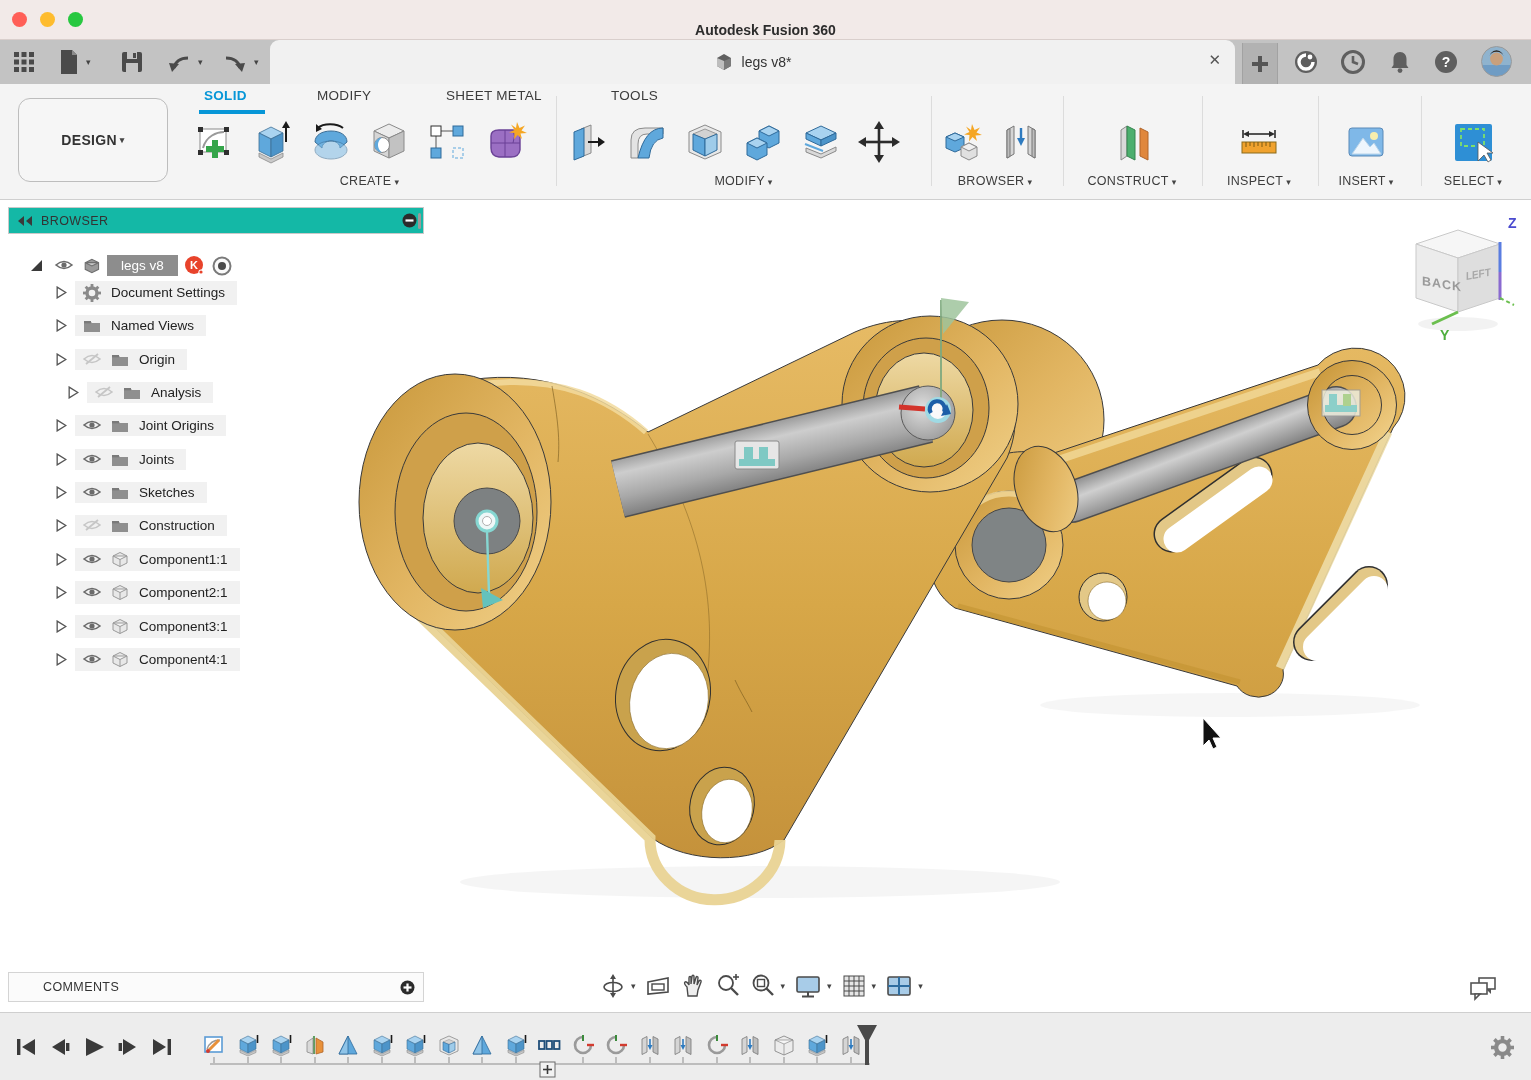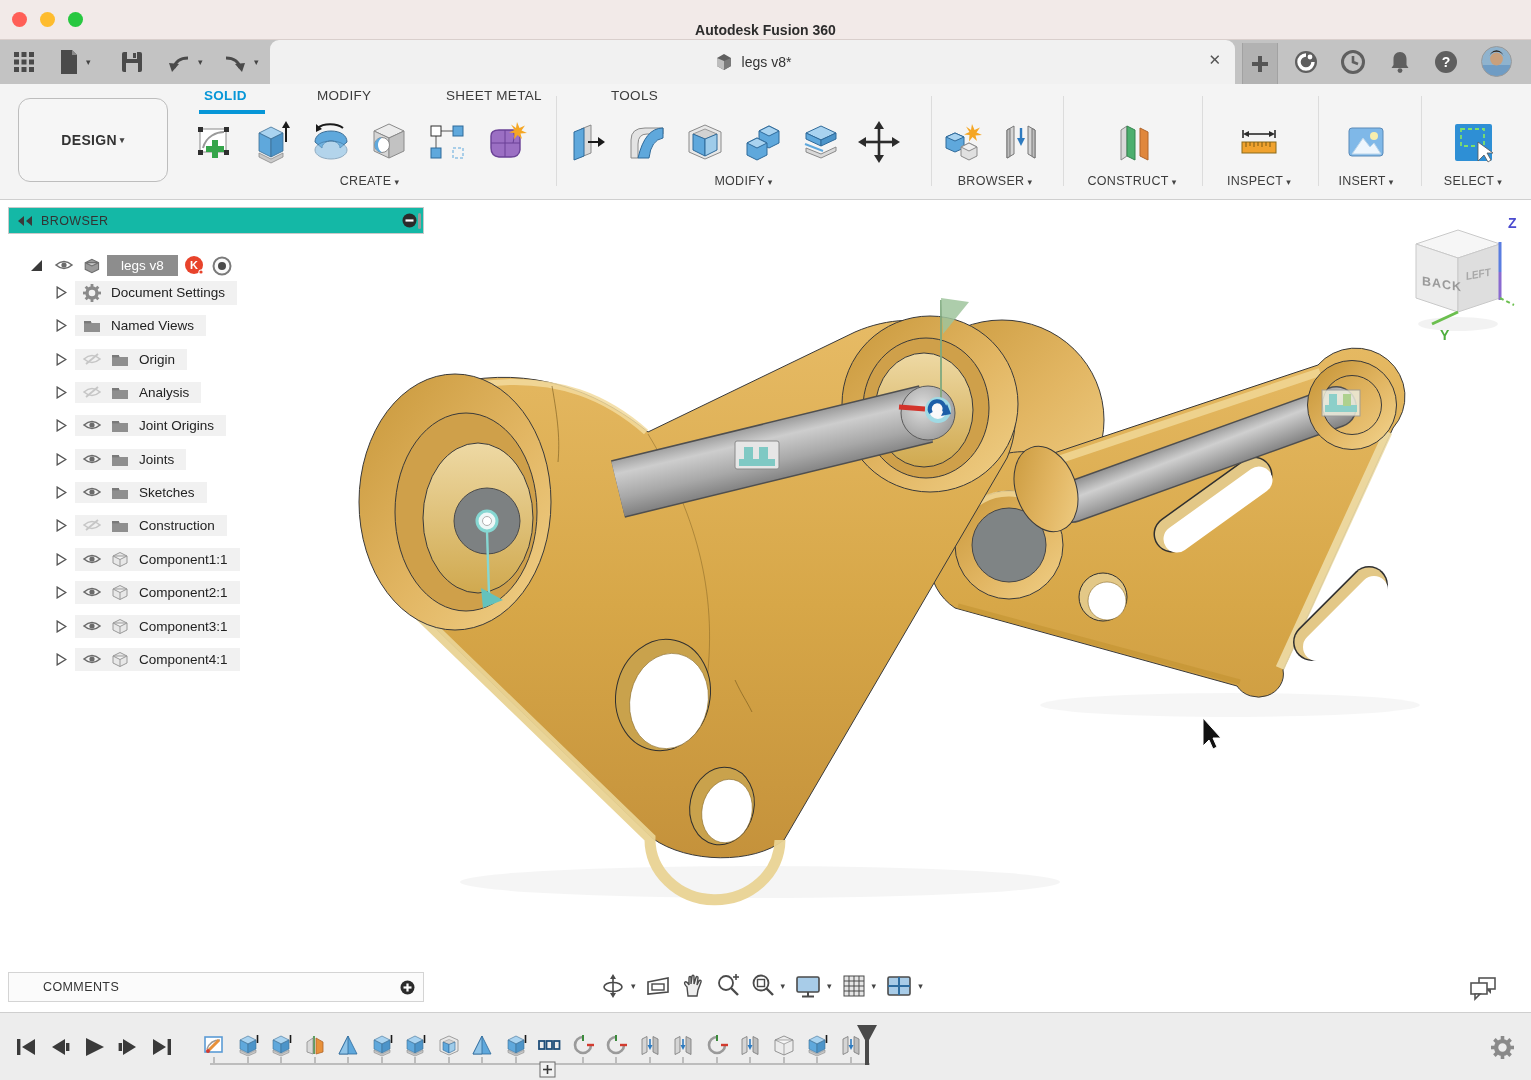--- a/index.html
+++ b/index.html
@@ -675,21 +675,21 @@
       <div class="chip">
         <svg width="18" height="15" viewBox="0 0 18 15">
             <use href="#ic-eyeoff"></use>
           </svg>
         <svg width="18" height="15" viewBox="0 0 18 15">
             <use href="#ic-folder"></use>
           </svg>
         <span>Origin</span>
       </div>
     </div>
-    <div class="brow" style="left:48px;top:172px;">
+    <div class="brow" style="left:60px;top:172px;">
       <svg class="tri" width="11" height="13" viewBox="0 0 10 12">
           <use href="#ic-tri"></use>
         </svg>
       <div class="chip">
         <svg width="18" height="15" viewBox="0 0 18 15">
             <use href="#ic-eyeoff"></use>
           </svg>
         <svg width="18" height="15" viewBox="0 0 18 15">
             <use href="#ic-folder"></use>
           </svg>

